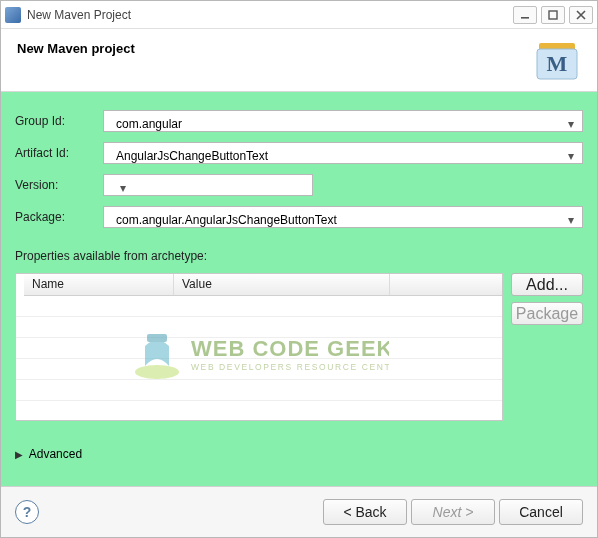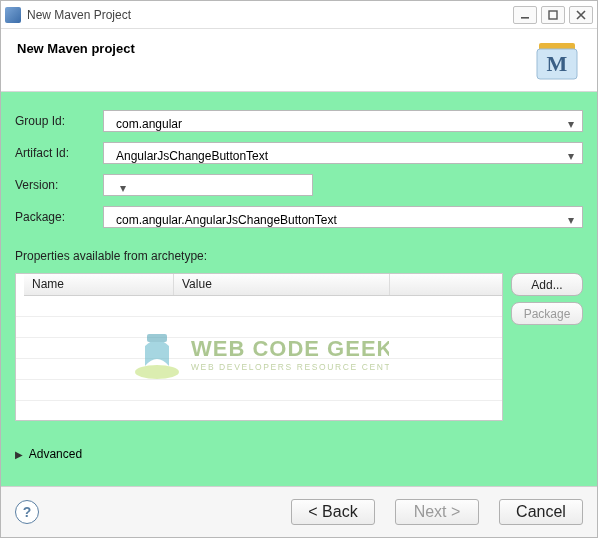--- a/index.html
+++ b/index.html
@@ -144,24 +144,24 @@
   }
   .watermark svg { width: 260px; height: 64px;}
   .side-btns {
     width: 72px;
     display: flex;
     flex-direction: column;
     gap: 6px;
   }
   .side-btns button {
     height: 23px;
-    font-size: 12px;
+    font-size: 16px;
     border: 1px solid #b8b8b8;
     background: linear-gradient(#fdfdfd,#ececec);
-    border-radius: 8px;
+    border-radius: 3px;
     color: #222;
   }
   .side-btns button:disabled { color: #9a9a9a; }
   .advanced {
     margin-top: 16px;
     display: flex;
     align-items: center;
     gap: 6px;
     font-size: 12px;
     cursor: pointer;
@@ -184,28 +184,28 @@
     border-radius: 50%;
     color: #5a7fa3;
     display: flex; align-items: center; justify-content: center;
     font-size: 14px; font-weight: bold;
     background: #fff;
   }
   .footer-spacer { flex: 1; }
   .footer button {
     min-width: 84px;
     height: 26px;
-    margin-left: 20px;
-    font-size: 16px;
+    margin-left: 4px;
+    font-size: 14px;
     border: 1px solid #b0b0b0;
     background: linear-gradient(#fdfdfd,#ececec);
     border-radius: 3px;
     color: #222;
   }
-  .footer button:disabled { color: #9a9a9a; }
+  .footer button:disabled { color: #9a9a9a; font-style: italic; }
 </style>
 </head>
 <body>
 
 <div class="window">
   <div class="titlebar">
     <div class="win-icon"></div>
     <div class="title">New Maven Project</div>
     <div class="wbtn">
       <svg width="10" height="10" viewBox="0 0 10 10">

